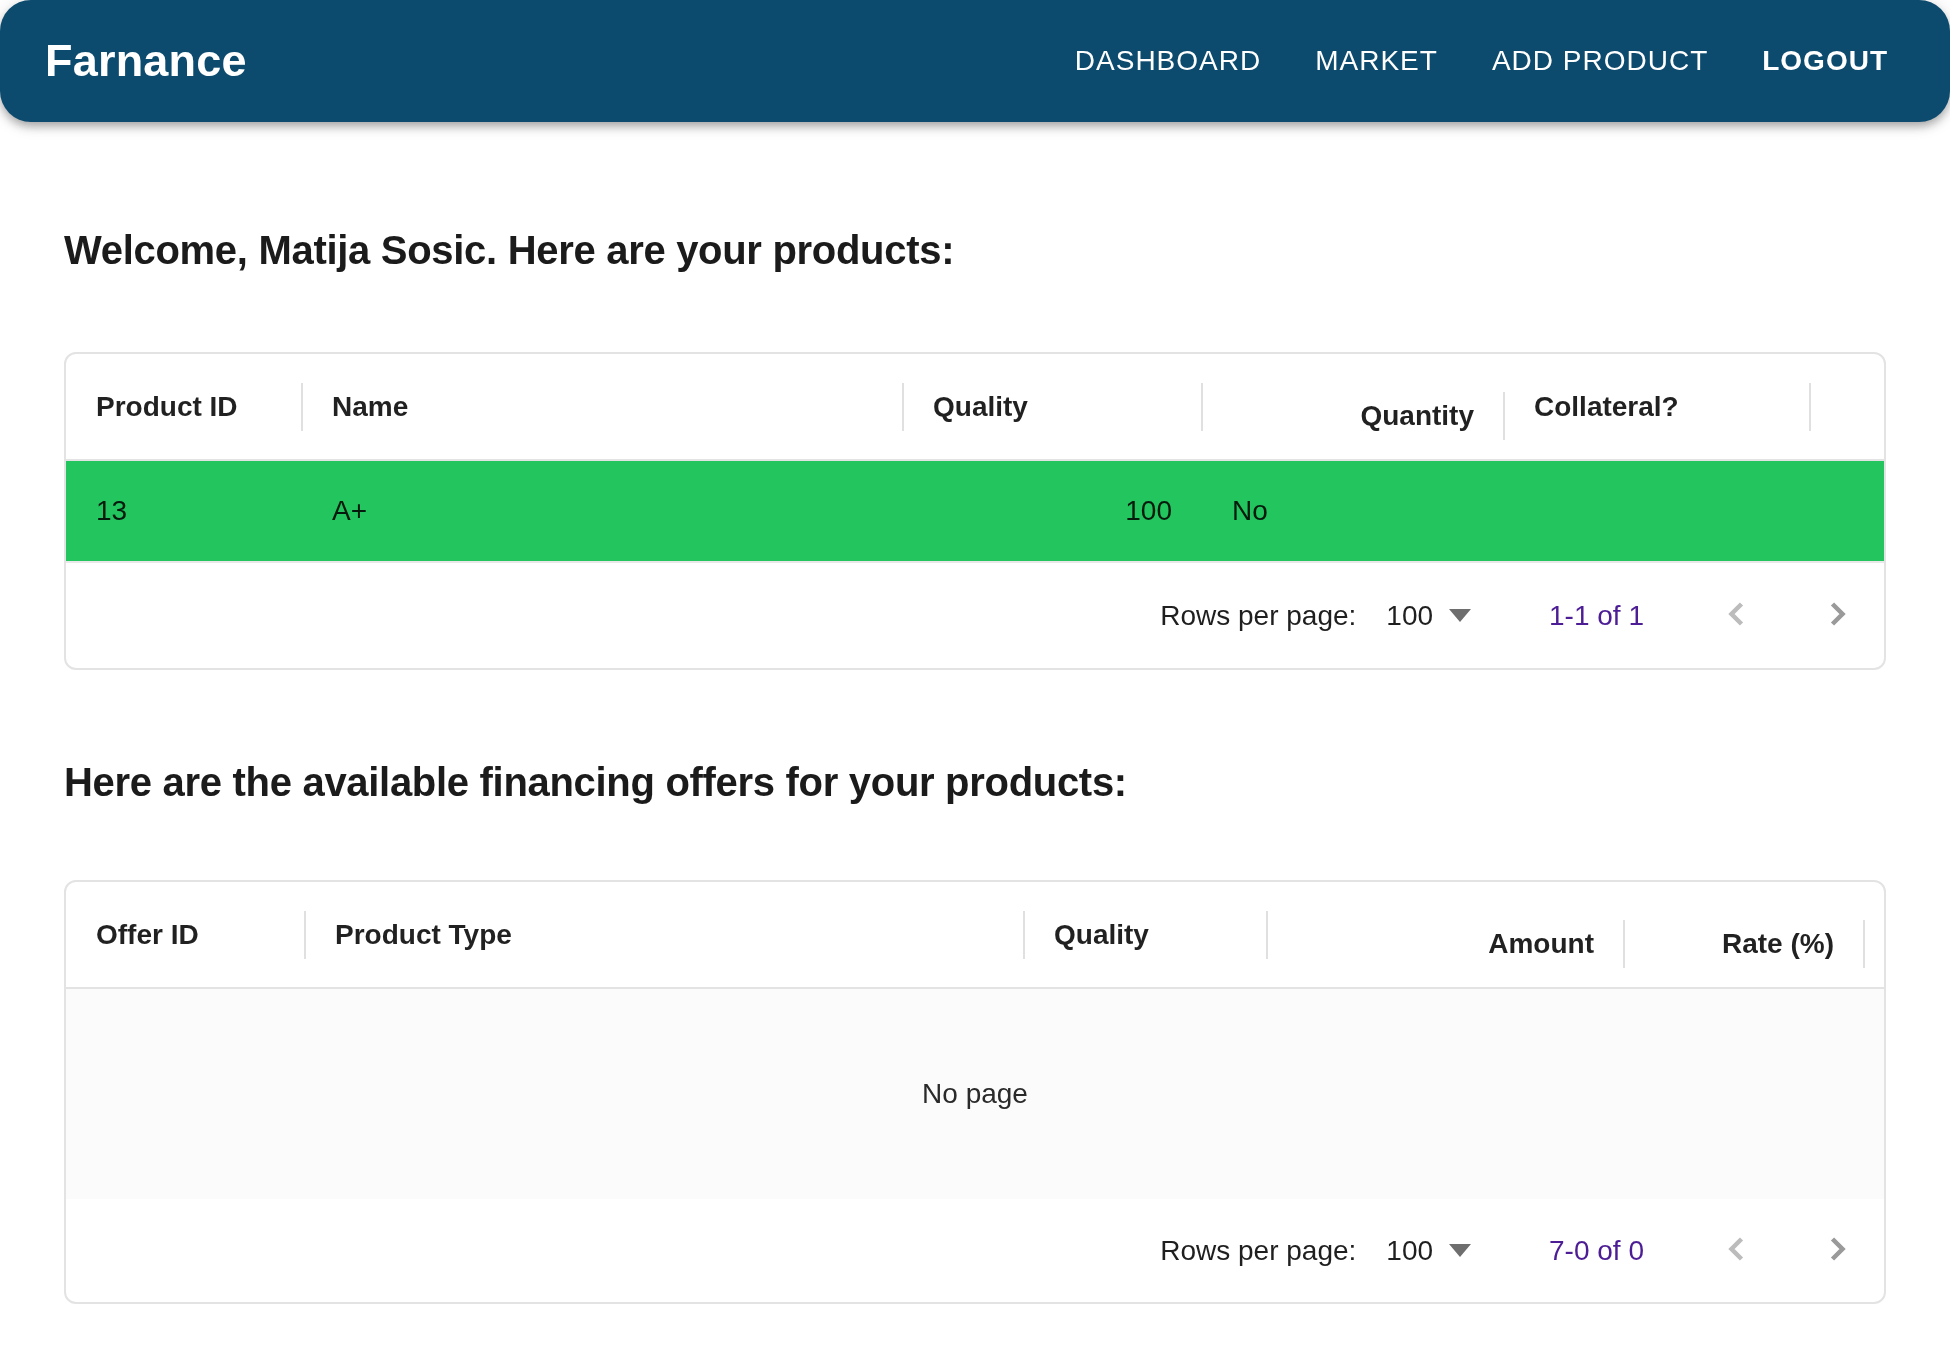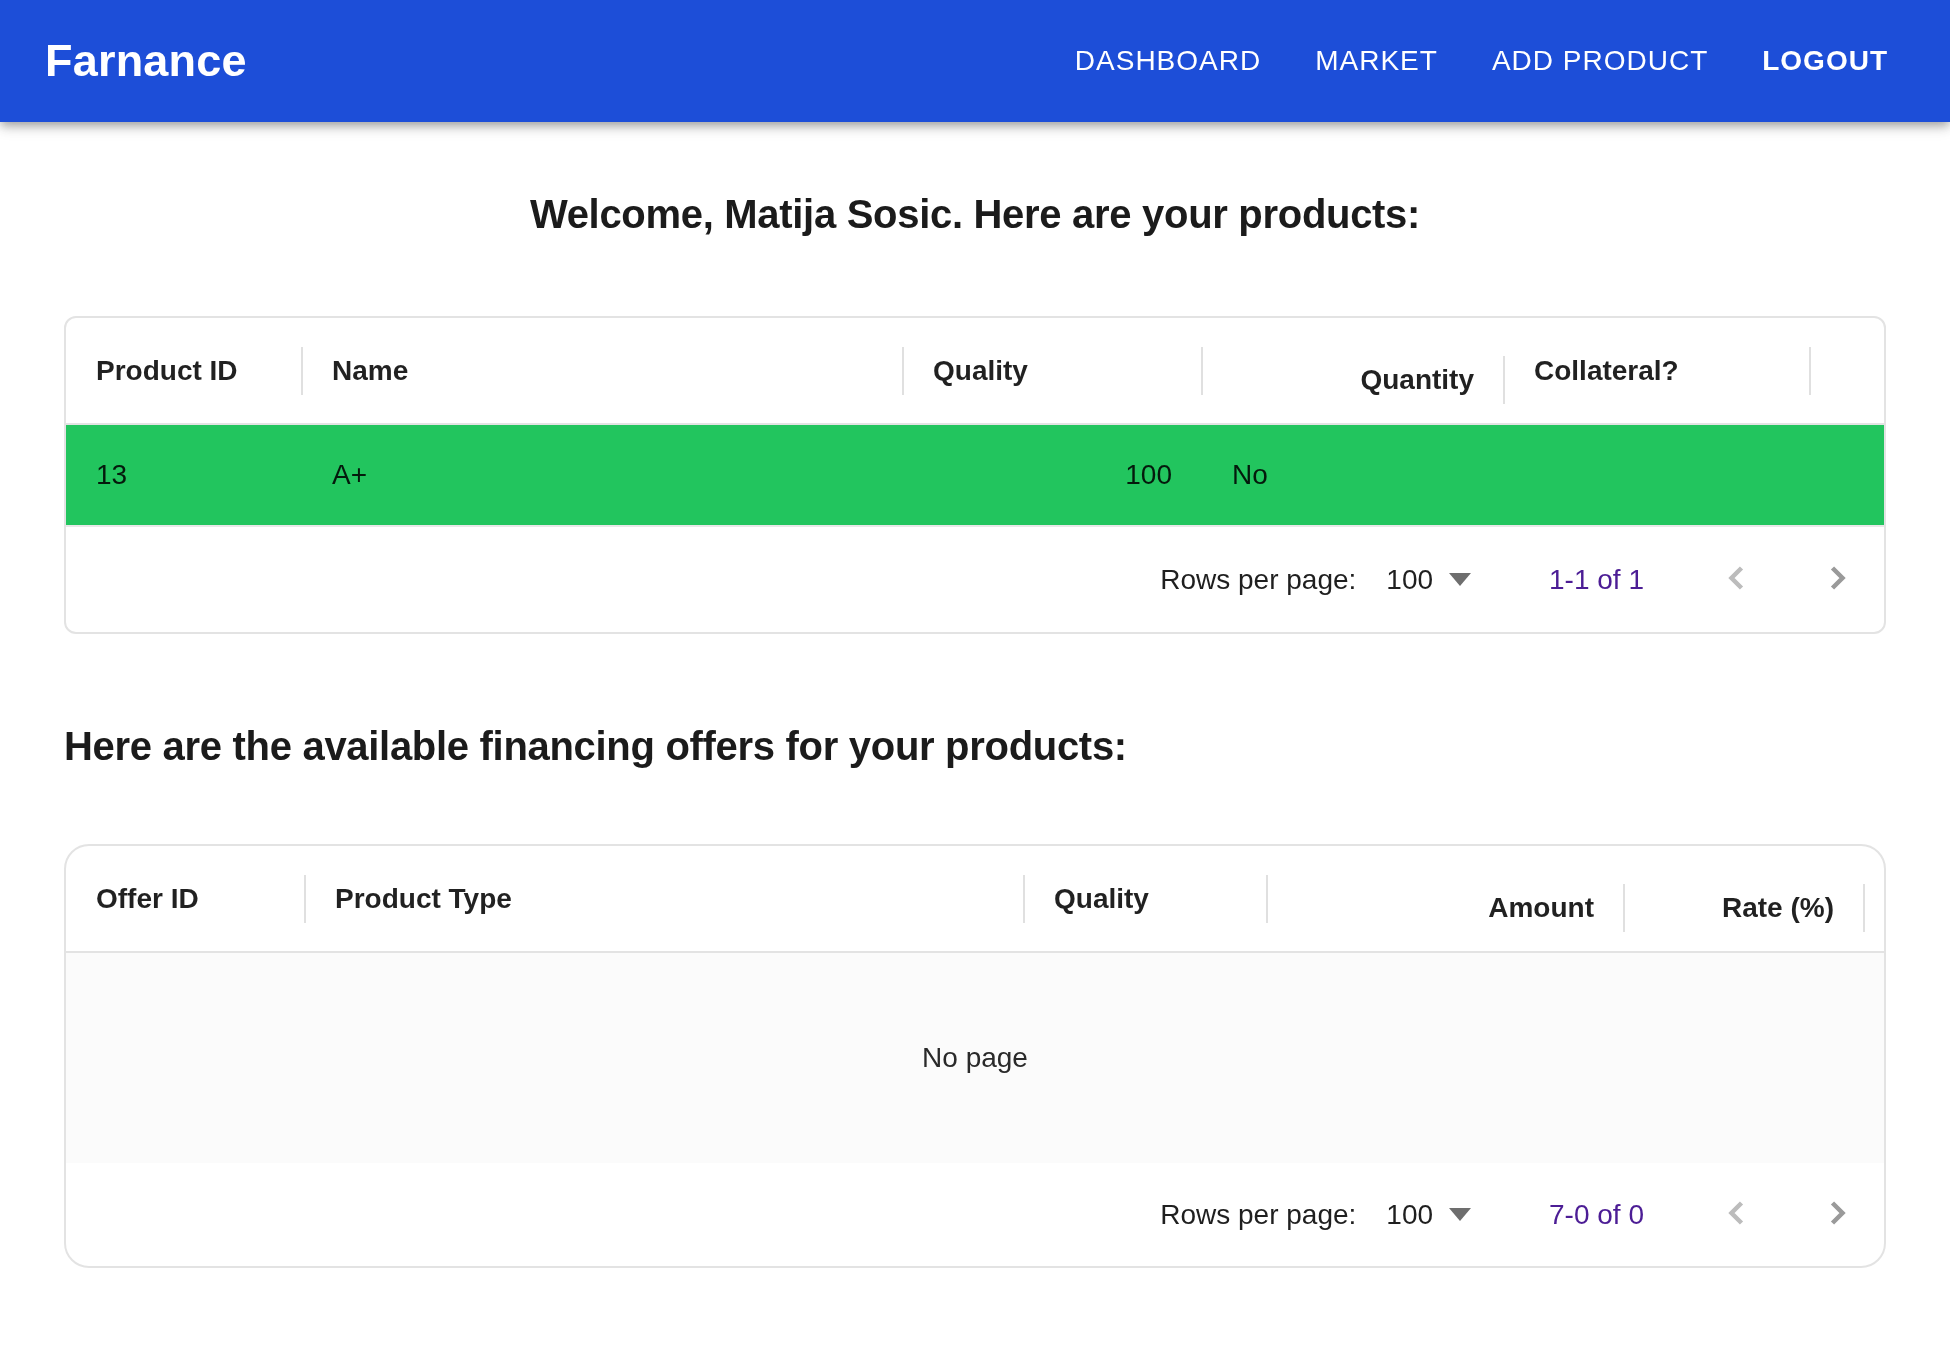--- a/index.html
+++ b/index.html
@@ -48,32 +48,32 @@
 
   
   .page { padding: 0 64px; }
   h1.section-heading, h2.section-heading {
     font-size: 40px;
     line-height: 48px;
     font-weight: 700;
     letter-spacing: -0.3px;
     color: #1b1b1b;
   }
-  h1.section-heading { margin-top: 68px; text-align: center; }
+  h1.section-heading { margin-top: 104px; }
   h2.section-heading { margin-top: 88px; }
 
   
   .datagrid {
     border: 2px solid #e3e3e3;
     border-radius: 12px;
     background: #ffffff;
     overflow: hidden;
   }
   .dg-products { margin-top: 78px; }
-  .dg-offers   { margin-top: 74px; border-radius: 25px; }
+  .dg-offers   { margin-top: 74px; }
 
   .dg-header {
     display: grid;
     height: 107px;
     border-bottom: 2px solid #e3e3e3;
   }
   .dg-products .dg-header, .dg-products .dg-row {
     grid-template-columns: 236px 601px 299px 302px 306px 1fr;
   }
   .dg-offers .dg-header {
@@ -160,21 +160,21 @@
     display: flex; align-items: center; justify-content: center;
     cursor: pointer;
     border-radius: 50%;
   }
   .pg-btn.prev { margin-left: 53px; }
   .pg-btn.next { margin-left: 20px; }
 </style>
 </head>
 <body>
 
-<header class="appbar" style="background: #1d4ed8;">
+<header class="appbar" style="background: #0c4a6e; border-radius: 31px;">
   <div class="appbar-title">Farnance</div>
   <nav class="nav">
     <a>DASHBOARD</a>
     <a>MARKET</a>
     <a>ADD PRODUCT</a>
     <a class="bold">LOGOUT</a>
   </nav>
 </header>
 
 <main class="page">

